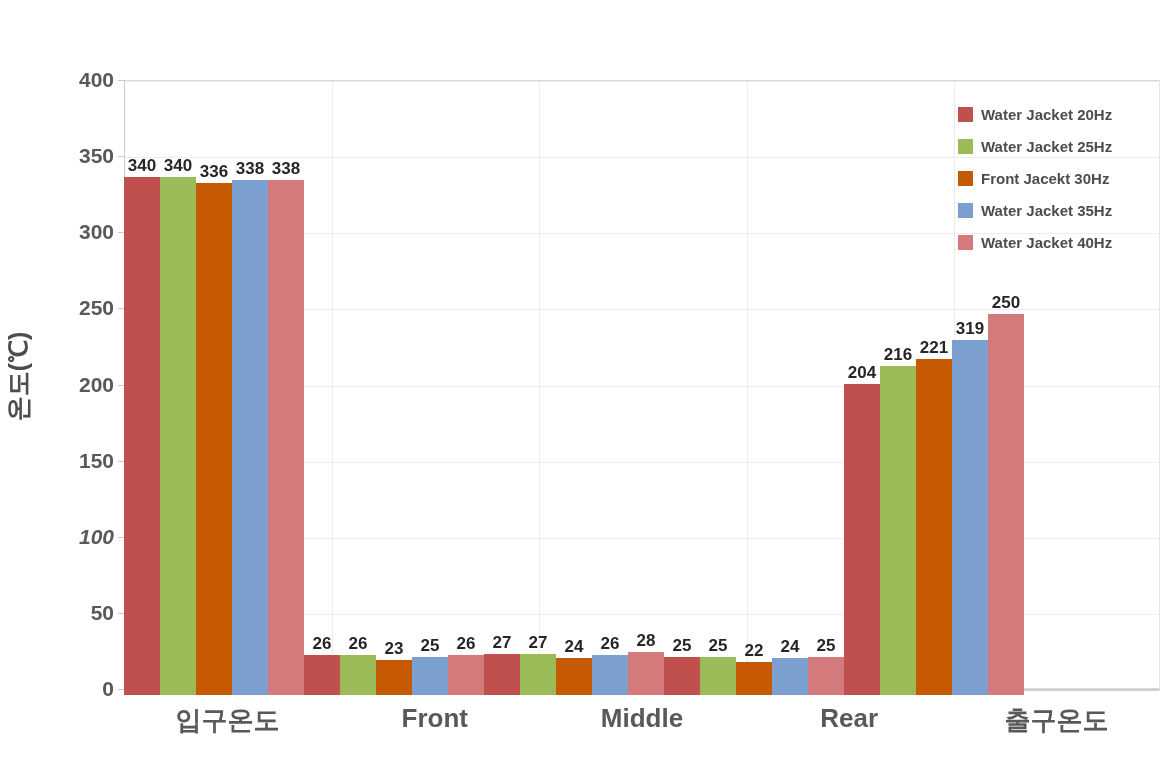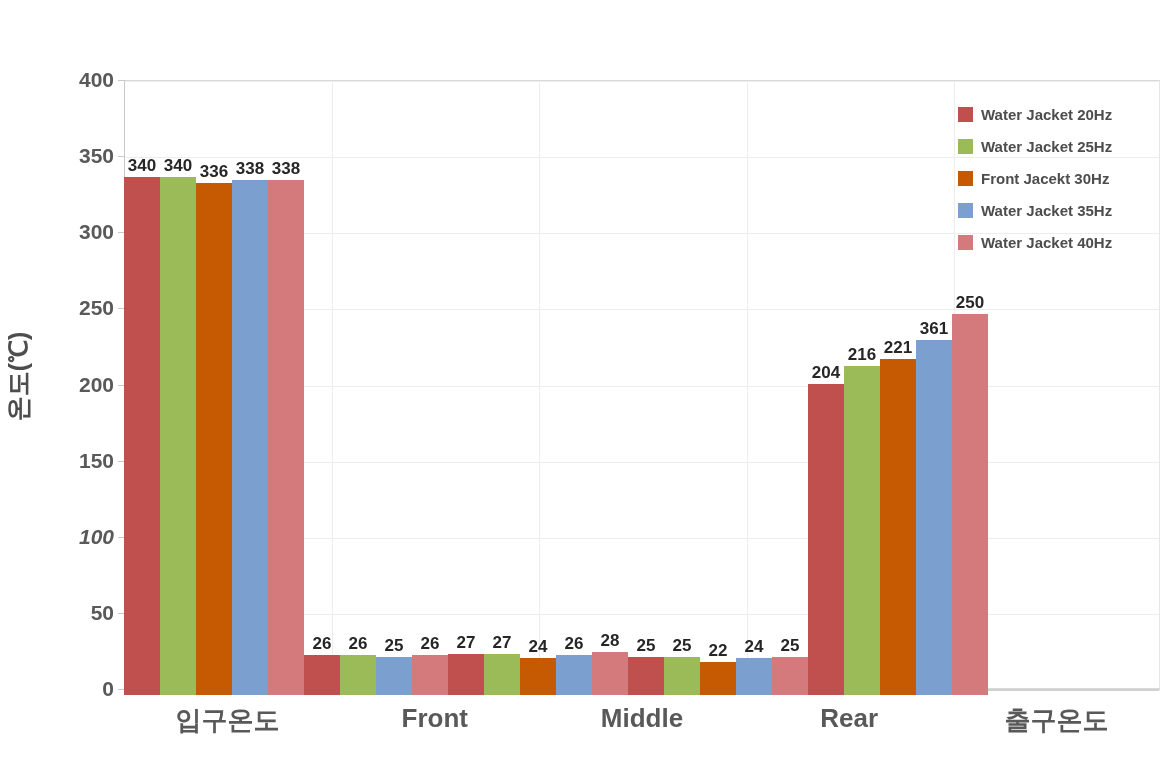--- a/index.html
+++ b/index.html
@@ -292,20 +292,25 @@
           <div class="bar" title="Water Jacket 20Hz — Front: 26" style="height: 39.585px; background: rgb(192, 80, 77);">
             <span class="bar-value">26</span>
           </div>
         </div>
         <div class="bar-slot">
           <div class="bar" title="Water Jacket 25Hz — Front: 26" style="height: 39.585px; background: rgb(155, 187, 89);">
             <span class="bar-value">26</span>
           </div>
         </div>
         <div class="bar-slot">
+          <div class="bar" title="Water Jacekt 30Hz — Front: 23" style="height: 35.0175px; background: rgb(197, 90, 2);">
+            <span class="bar-value">23</span>
+          </div>
+        </div>
+        <div class="bar-slot">
           <div class="bar" title="Water Jacket 35Hz — Front: 25" style="height: 38.0625px; background: rgb(123, 160, 208);">
             <span class="bar-value">25</span>
           </div>
         </div>
         <div class="bar-slot">
           <div class="bar" title="Water Jacket 40Hz — Front: 26" style="height: 39.585px; background: rgb(212, 121, 124);">
             <span class="bar-value">26</span>
           </div>
         </div>
       </div>
@@ -374,21 +379,21 @@
             <span class="bar-value">216</span>
           </div>
         </div>
         <div class="bar-slot">
           <div class="bar" title="Water Jacekt 30Hz — 출구온도: 221" style="height: 336.472px; background: rgb(197, 90, 2);">
             <span class="bar-value">221</span>
           </div>
         </div>
         <div class="bar-slot">
           <div class="bar" title="Water Jacket 35Hz — 출구온도: 233" style="height: 354.743px; background: rgb(123, 160, 208);">
-            <span class="bar-value">361</span>
+            <span class="bar-value">319</span>
           </div>
         </div>
         <div class="bar-slot">
           <div class="bar" title="Water Jacket 40Hz — 출구온도: 250" style="height: 380.625px; background: rgb(212, 121, 124);">
             <span class="bar-value">250</span>
           </div>
         </div>
       </div>
     </div>
 

